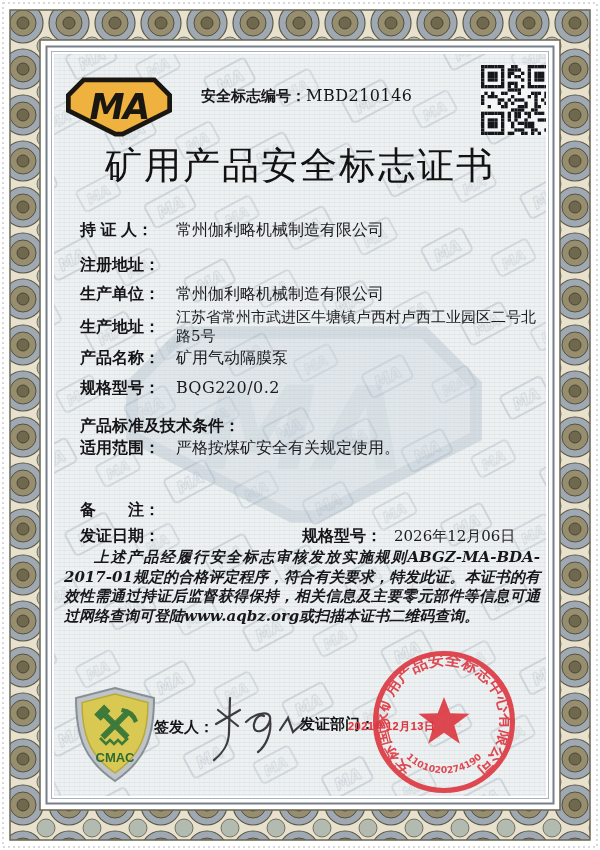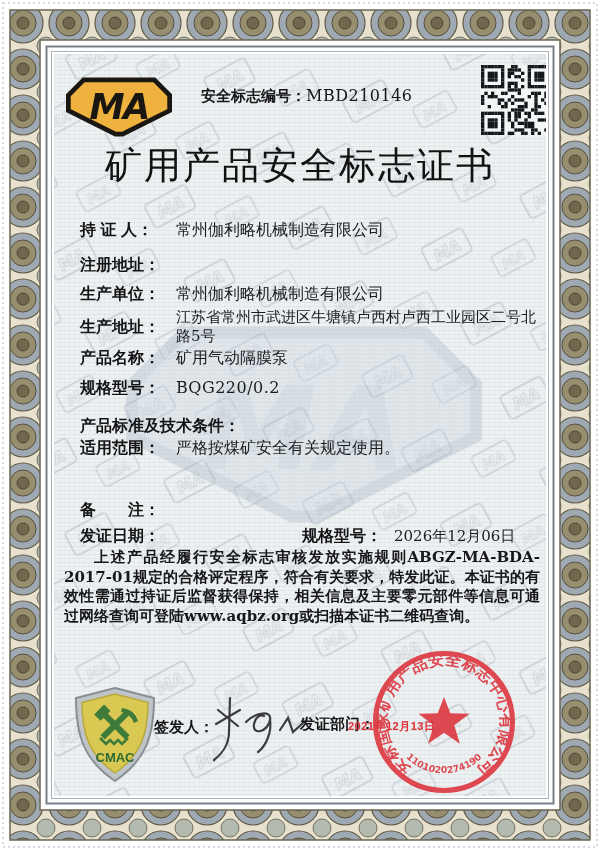--- a/index.html
+++ b/index.html
@@ -47,21 +47,21 @@
   .r6{top:324px}.r7{top:362px}.r8{top:384px}.r9{top:424px}.r10{top:446px}
   .r4 .flabel{padding-top:9px;}
   .r9 span{position:absolute;top:0;white-space:nowrap;margin-top:48px;}
   .r9 .l1{left:0}.r9 .v1{left:95px}.r9 .l2{left:222px}.r9 .v2{left:314px}
   .r9 .fvalue{font-size:15px;}
   
   .statement{
     left:10px;top:494px;width:476px;
     font-family:"DejaVu Serif","Liberation Serif",serif;
     font-weight:700;font-size:15px;line-height:19.5px;color:#17171a;
-    text-align:justify;text-indent:2em;
+    text-align:justify;text-indent:2em;font-style:italic;
   }
   
   #cmac-svg{left:16px;top:632px;width:90px;height:98px;}
   .signer{left:100px;top:664px;font-size:15px;font-weight:bold;color:#141416;white-space:nowrap;}
   #signature-svg{left:152px;top:634px;width:106px;height:82px;}
   .dept{left:246px;top:661px;font-size:15px;font-weight:bold;color:#141416;white-space:nowrap;}
   #stamp-svg{left:307px;top:585px;width:166px;height:166px;opacity:.9;}
   .stamp-date{
     left:294px;top:665px;font-size:11px;font-weight:bold;color:#dd3740;
     letter-spacing:.5px;white-space:nowrap;text-shadow:0 0 1px rgba(221,55,64,.35);

